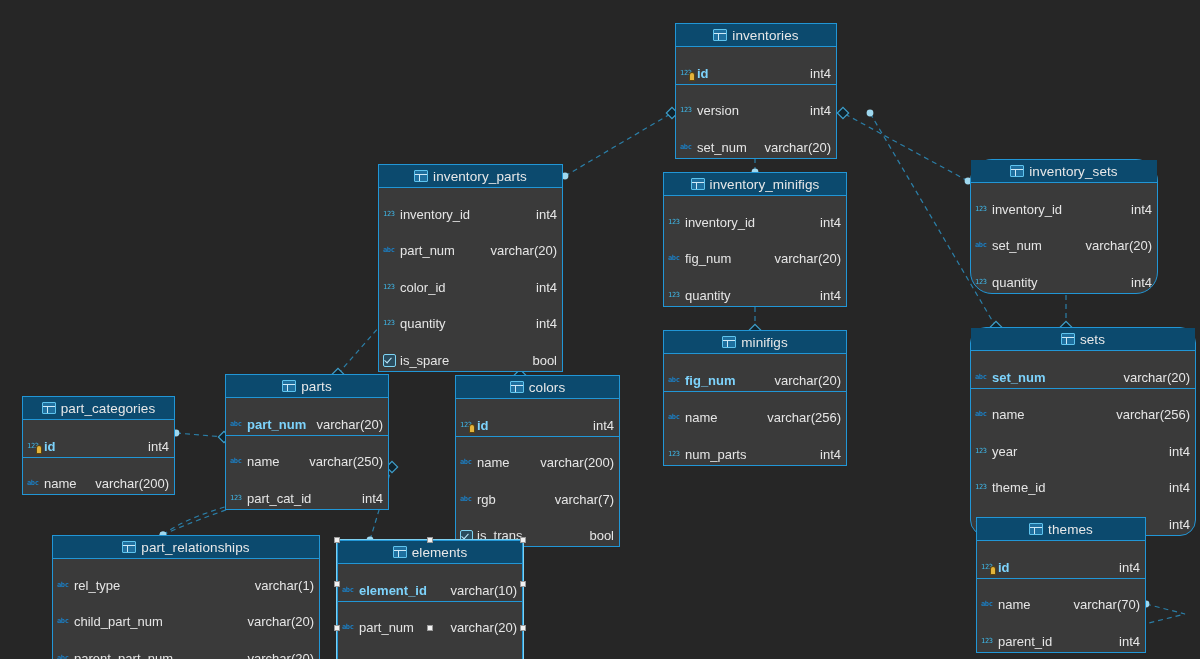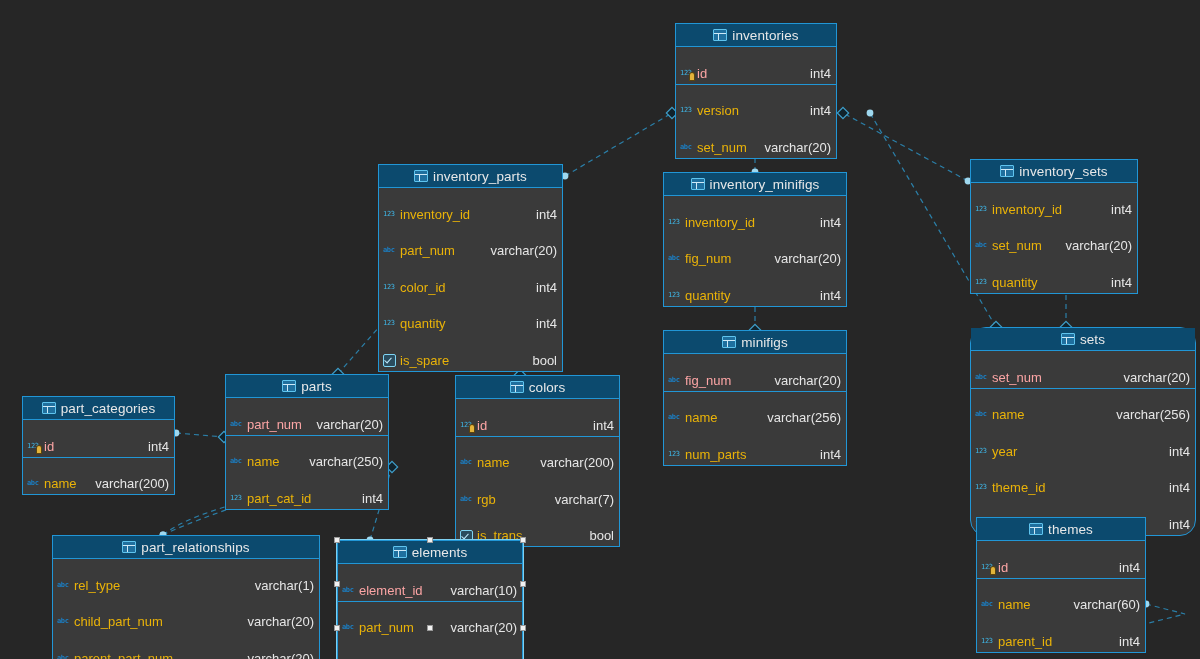--- a/index.html
+++ b/index.html
@@ -43,32 +43,32 @@
   .pk-section{border-bottom:1px solid #2196d6;}
 
   .col{
     height:20.5px;
     display:flex;align-items:center;
     padding:16px 5px 0 4px;
     gap:4px;
     white-space:nowrap;
   }
   .col-name{
-    color:#eab308;
+    color:#e5e5e5;
     font-size:13px;
     flex:1 1 auto;
     overflow:hidden;
   }
   .col-type{
     color:#e6e6e6;
     font-size:13px;
     flex:0 0 auto;
     padding-left:6px;
   }
-  .col.pk .col-name{font-weight:normal;color:#fca5a5;}
+  .col.pk .col-name{font-weight:bold;color:#7dd3fc;}
 
   
   .ico{width:13px;height:13px;flex:none;position:relative;display:inline-block;}
   .ico-num{
     font-size:7px;line-height:13px;
     color:#3fb7e8;font-family:"DejaVu Sans Mono", monospace;
     letter-spacing:-.3px;
   }
   .ico-abc{
     font-size:7px;line-height:13px;
@@ -224,21 +224,21 @@
           <span class="col-name">fig_num</span>
           <span class="col-type">varchar(20)</span>
         </div>
         <div class="col">
           <span class="ico ico-num">123</span>
           <span class="col-name">quantity</span>
           <span class="col-type">int4</span>
         </div>
       </div>
     </div>
-    <div class="table" style="left: 970px; top: 159px; width: 168px;">
+    <div class="table" style="left: 970px; top: 159px; width: 188px; border-radius: 22px;">
       <div class="tbl-header">
         <span class="ico-table"></span>
         <span class="tbl-title">inventory_sets</span>
       </div>
       <div>
         <div class="col">
           <span class="ico ico-num">123</span>
           <span class="col-name">inventory_id</span>
           <span class="col-type">int4</span>
         </div>
@@ -323,21 +323,21 @@
         <div class="col pk">
           <span class="ico ico-num ico-key">123</span>
           <span class="col-name">id</span>
           <span class="col-type">int4</span>
         </div>
       </div>
       <div>
         <div class="col">
           <span class="ico ico-abc">abc</span>
           <span class="col-name">name</span>
-          <span class="col-type">varchar(60)</span>
+          <span class="col-type">varchar(70)</span>
         </div>
         <div class="col">
           <span class="ico ico-num">123</span>
           <span class="col-name">parent_id</span>
           <span class="col-type">int4</span>
         </div>
       </div>
     </div>
     <div class="table" style="left: 225px; top: 374px; width: 164px;">
       <div class="tbl-header">

